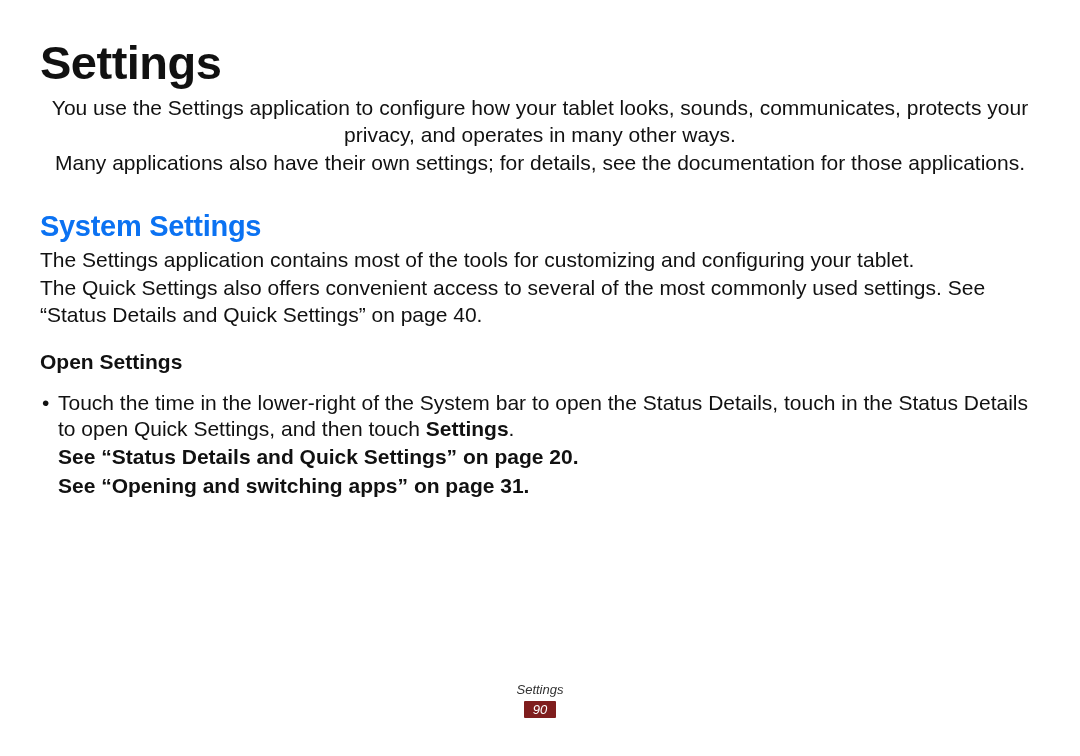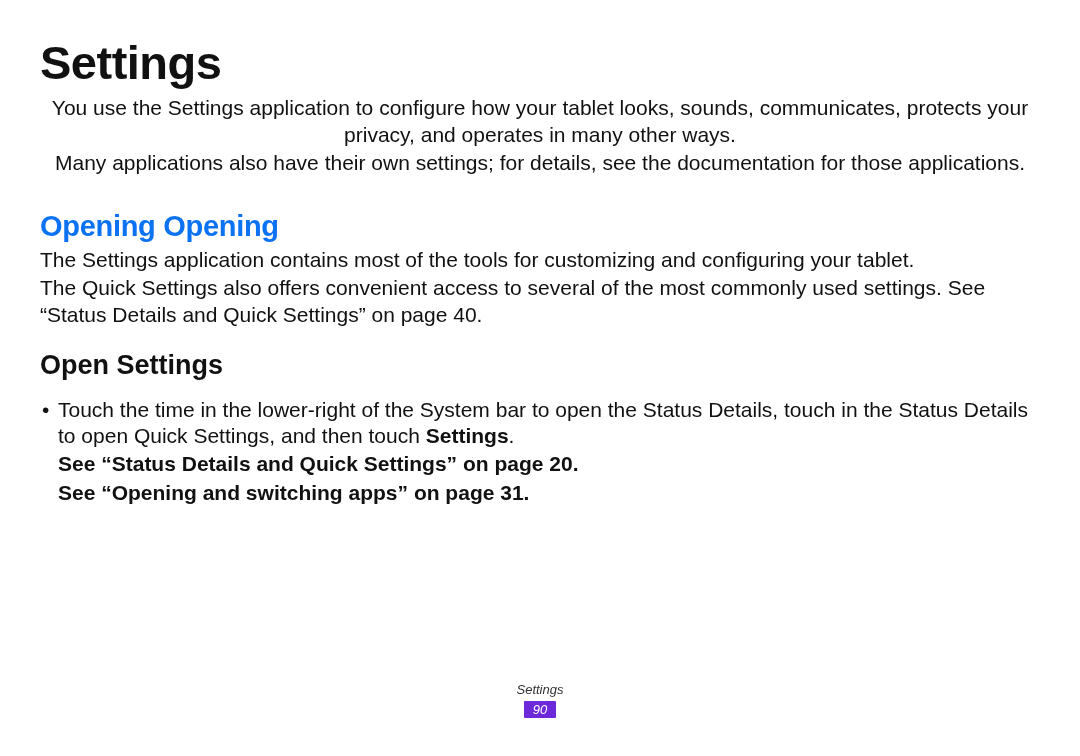--- a/index.html
+++ b/index.html
@@ -33,21 +33,21 @@
       margin-top: 34px;
       margin-bottom: 4px;
       letter-spacing: -0.3px;
     }
     .section-para {
       font-size: 21px;
       line-height: 1.25;
       margin-bottom: 2px;
     }
     .sub-heading {
-      font-size: 27px;
+      font-size: 21px;
       font-weight: 700;
       margin-top: 22px;
       margin-bottom: 16px;
     }
     .bullet-list {
       list-style: none;
       padding-left: 0;
             margin-top: 14px;
     }
     .bullet-item {
@@ -80,37 +80,37 @@
     }
     .footer-label {
       font-style: italic;
       font-size: 13px;
       color: #333;
       display: block;
       margin-bottom: 3px;
     }
     .page-num-box {
       display: inline-block;
-      background: #6d28d9;
+      background: #7f1d1d;
       color: white;
       font-style: italic;
       font-size: 13px;
       padding: 1px 9px;
       border-radius: 1px;
     }
   </style>
 </head>
 <body>
 
 <h1 class="page-title">Settings</h1>
 
 <p class="intro-para">You use the Settings application to configure how your tablet looks, sounds, communicates, protects your privacy, and operates in many other ways.</p>
 <p class="intro-para">Many applications also have their own settings; for details, see the documentation for those applications.</p>
 
-<h2 class="section-heading">Opening Opening</h2>
+<h2 class="section-heading">System Settings</h2>
 
 <p class="section-para">The Settings application contains most of the tools for customizing and configuring your tablet.</p>
 <p class="section-para">The Quick Settings also offers convenient access to several of the most commonly used settings. See “Status Details and Quick Settings” on page 40.</p>
 
 <h3 class="sub-heading">Open Settings</h3>
 
 <ul class="bullet-list">
   <li class="bullet-item">
     <span>Touch the time in the lower-right of the System bar to open the Status Details, touch in the Status Details to open Quick Settings, and then touch </span><span class="bold">Settings</span><span>.</span>
   </li>

